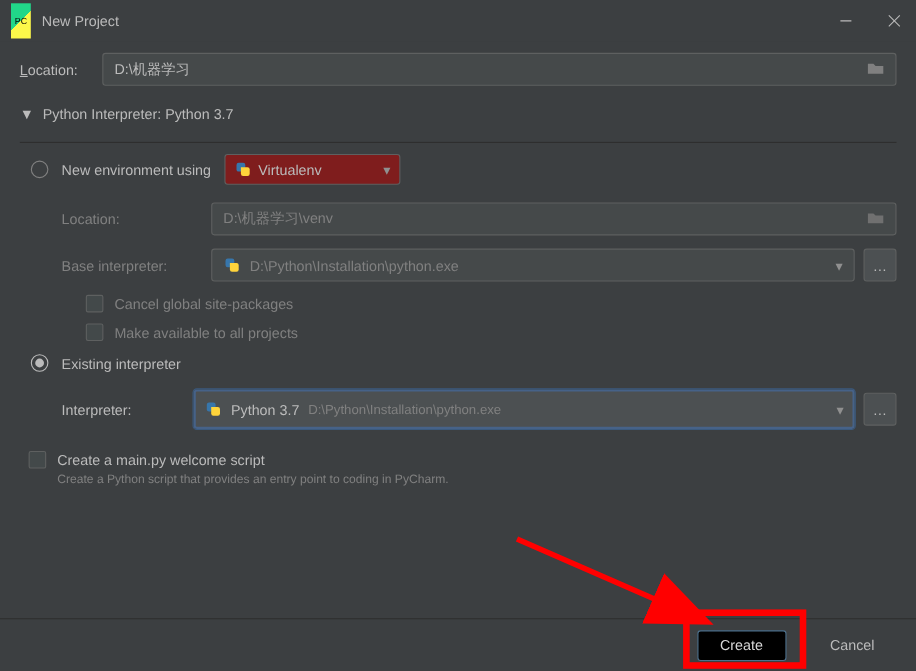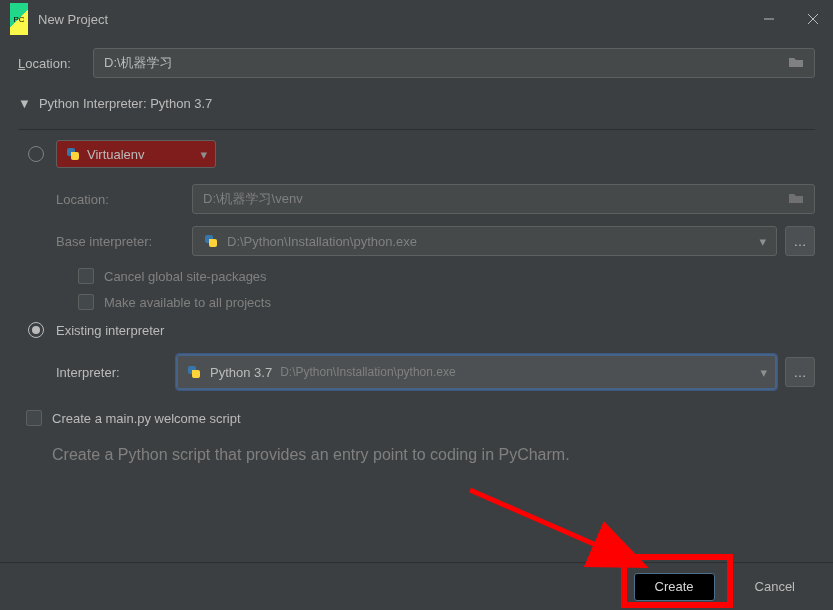--- a/index.html
+++ b/index.html
@@ -212,23 +212,23 @@
     .interpreter-dropdown .prim { color: #bbbbbb; }
     .interpreter-dropdown .sec { color: #808080; font-size: 12px; }
     .welcome-check-row {
       display: flex;
       align-items: center;
       padding-left: 8px;
       margin-top: 16px;
     }
     .welcome-desc {
       padding-left: 34px;
-      font-size: 16px;
+      font-size: 11px;
       color: #808080;
-      margin-top: 20px;
+      margin-top: 4px;
     }
     .footer {
       position: absolute;
       bottom: 0;
       left: 0;
       right: 0;
       height: 48px;
       background: #3c3f41;
       border-top: 1px solid #2e2e2e;
       display: flex;
@@ -305,20 +305,21 @@
   </div>
 
   <div class="section-head">
     <span class="section-head-arrow">▼</span>
     <span class="section-head-label">Python Interpreter: Python 3.7</span>
   </div>
   <div class="separator"></div>
 
   <div class="radio-row">
     <span class="radio"></span>
+    <span class="radio-label" style="margin-right:12px;">New environment using</span>
     <div class="dropdown">
       <span class="py-icon"></span>
       <span>Virtualenv</span>
       <span class="dropdown-arrow">▾</span>
     </div>
   </div>
 
   <div class="nested">
     <div class="row">
       <span class="label">Location:</span>

